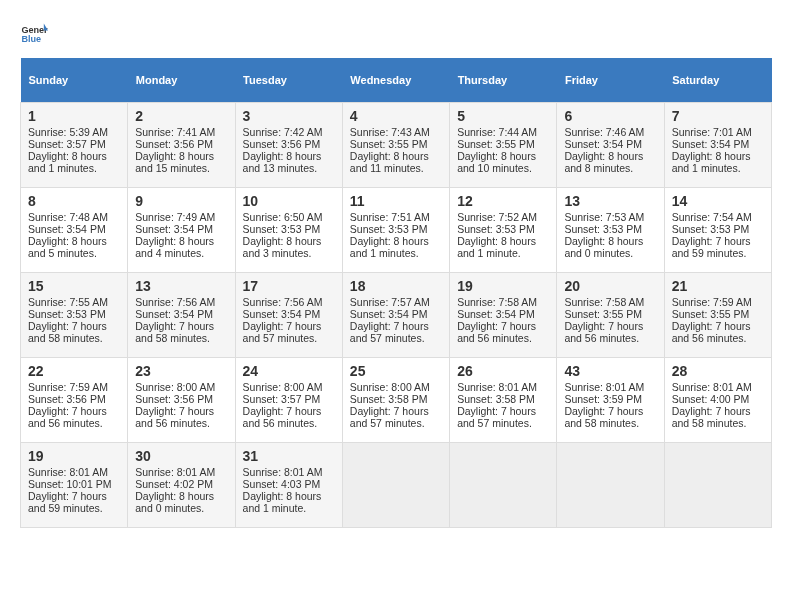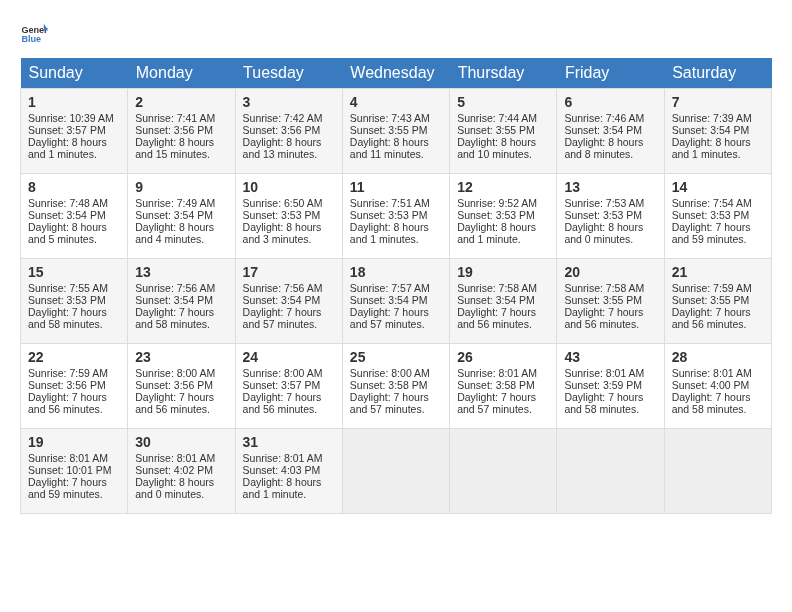--- a/index.html
+++ b/index.html
@@ -39,23 +39,23 @@
     }
     table {
       width: 100%;
       border-collapse: collapse;
       table-layout: fixed;
     }
     thead th {
       background-color: #3a7abf;
       color: #fff;
       text-align: left;
-      padding: 6px 8px;
-      font-size: 16px;
-      font-weight: normal;
+      padding: 16px 8px;
+      font-size: 11px;
+      font-weight: bold;
     }
     tbody td {
       vertical-align: top;
       padding: 5px 7px;
       font-size: 10.5px;
       color: #333;
       border: 1px solid #ddd;
       background: #fff;
       height: 85px;
     }
@@ -101,21 +101,21 @@
         <th>Wednesday</th>
         <th>Thursday</th>
         <th>Friday</th>
         <th>Saturday</th>
       </tr>
   </thead>
   <tbody id="calendar-body">
       <tr>
         <td>
           <span class="day-num">1</span>
-          <div>Sunrise: 10:39 AM</div>
+          <div>Sunrise: 5:39 AM</div>
           <div>Sunset: 3:57 PM</div>
           <div>Daylight: 8 hours</div>
           <div>and 1 minutes.</div>
         </td>
         <td>
           <span class="day-num">2</span>
           <div>Sunrise: 7:41 AM</div>
           <div>Sunset: 3:56 PM</div>
           <div>Daylight: 8 hours</div>
           <div>and 15 minutes.</div>
@@ -143,21 +143,21 @@
         </td>
         <td>
           <span class="day-num">6</span>
           <div>Sunrise: 7:46 AM</div>
           <div>Sunset: 3:54 PM</div>
           <div>Daylight: 8 hours</div>
           <div>and 8 minutes.</div>
         </td>
         <td>
           <span class="day-num">7</span>
-          <div>Sunrise: 7:39 AM</div>
+          <div>Sunrise: 7:01 AM</div>
           <div>Sunset: 3:54 PM</div>
           <div>Daylight: 8 hours</div>
           <div>and 1 minutes.</div>
         </td>
       </tr>
       <tr>
         <td>
           <span class="day-num">8</span>
           <div>Sunrise: 7:48 AM</div>
           <div>Sunset: 3:54 PM</div>
@@ -180,21 +180,21 @@
         </td>
         <td>
           <span class="day-num">11</span>
           <div>Sunrise: 7:51 AM</div>
           <div>Sunset: 3:53 PM</div>
           <div>Daylight: 8 hours</div>
           <div>and 1 minutes.</div>
         </td>
         <td>
           <span class="day-num">12</span>
-          <div>Sunrise: 9:52 AM</div>
+          <div>Sunrise: 7:52 AM</div>
           <div>Sunset: 3:53 PM</div>
           <div>Daylight: 8 hours</div>
           <div>and 1 minute.</div>
         </td>
         <td>
           <span class="day-num">13</span>
           <div>Sunrise: 7:53 AM</div>
           <div>Sunset: 3:53 PM</div>
           <div>Daylight: 8 hours</div>
           <div>and 0 minutes.</div>

